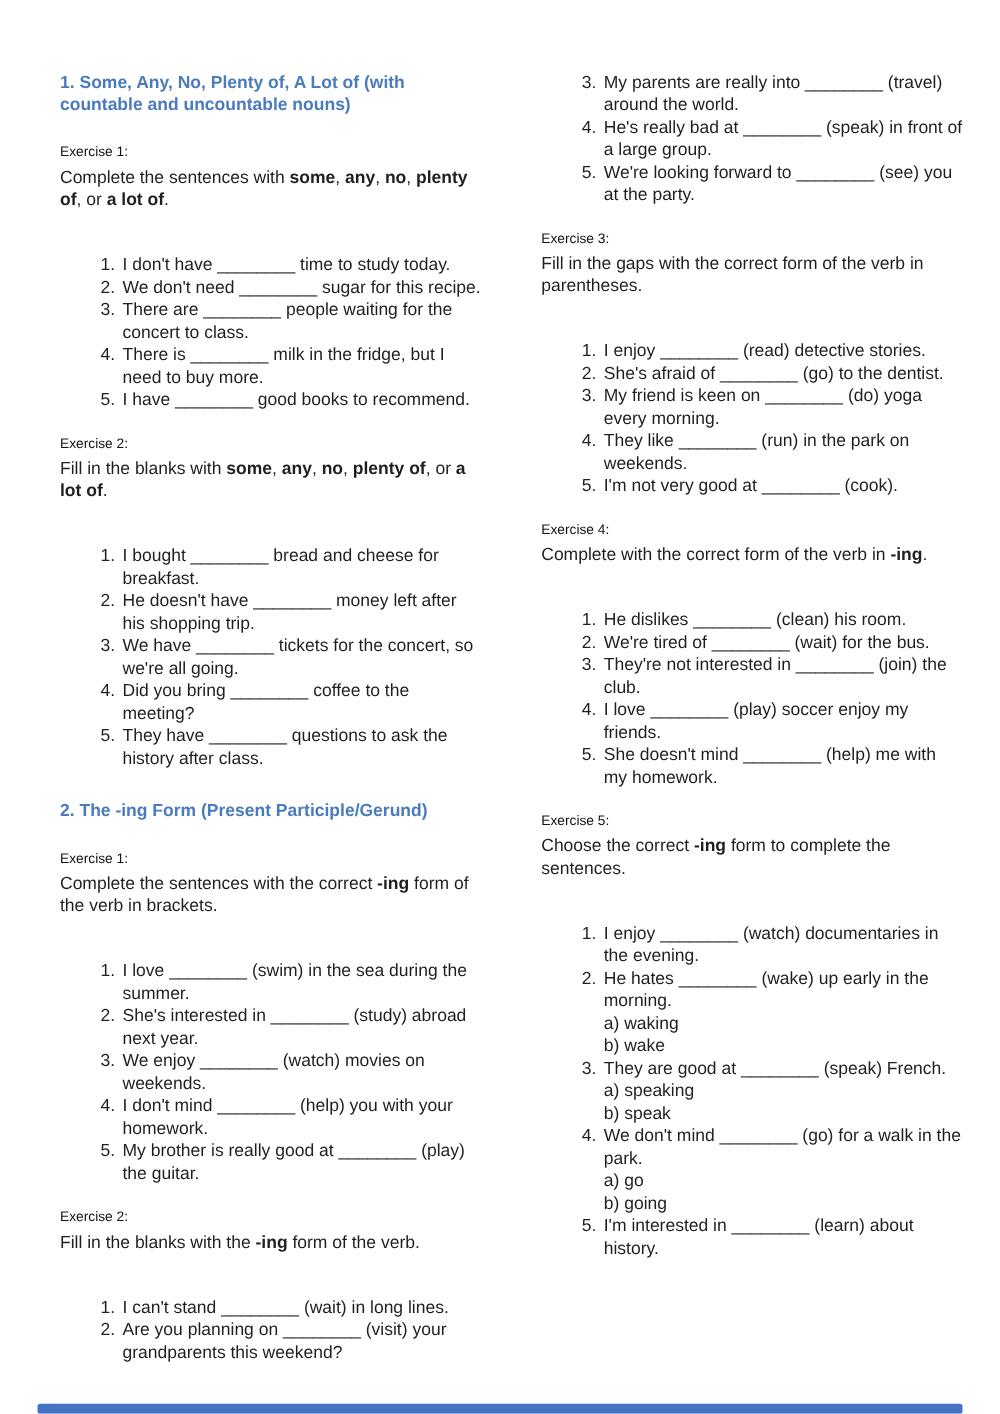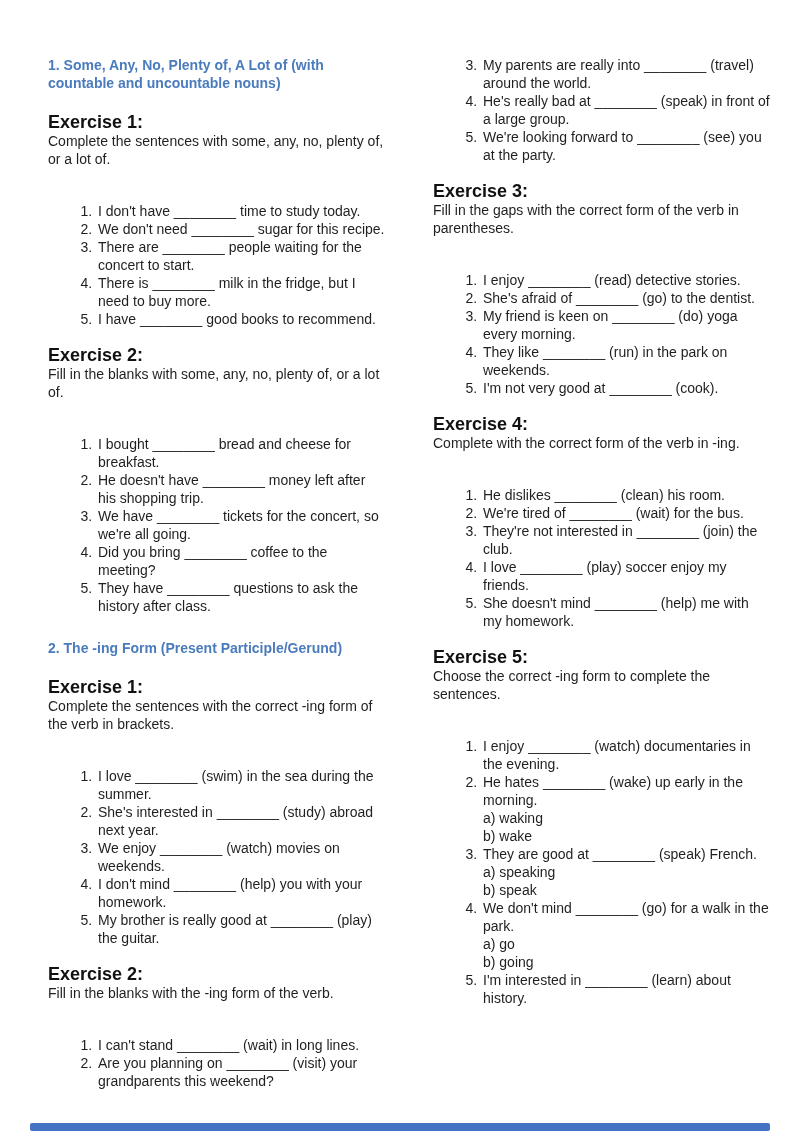--- a/index.html
+++ b/index.html
@@ -20,27 +20,27 @@
   .columns { display: flex; gap: 48px; }
   .column { width: 341px; }
   .column > :first-child { margin-top: 0 !important; }
 
   .section-heading {
     font-size: 14px;
     font-weight: bold;
     margin: 24px 0 21px 0;
   }
   .exercise-title {
-    font-size: 18px;
-    font-weight: bold;
+    font-size: 11px;
+    font-weight: normal;
     margin: 18px 0 0 0;
     color: #111111;
   }
   .instruction { margin: 1px 0 0 0; }
-  .instruction b { font-weight: normal; }
+  .instruction b { font-weight: bold; }
 
   ol.sentence-list {
     margin: 34px 0 17px 0;
     padding-left: 48px;
   }
   ol.sentence-list li { padding-left: 2px; }
   .option-line {  }
 
   .footer-bar {
     position: absolute;
@@ -56,21 +56,21 @@
 
 <div class="page">
   <div class="columns">
     <div class="column" id="col-left">
         <h2 class="section-heading" style="color: rgb(74, 123, 189);">1. Some, Any, No, Plenty of, A Lot of (with countable and uncountable nouns)</h2>
         <h3 class="exercise-title">Exercise 1:</h3>
         <p class="instruction"><span>Complete the sentences with </span><b>some</b><span>, </span><b>any</b><span>, </span><b>no</b><span>, </span><b>plenty of</b><span>, or </span><b>a lot of</b><span>.</span></p>
         <ol class="sentence-list">
           <li class="sentence-item"><span>I don't have ________ time to study today.</span></li>
           <li class="sentence-item"><span>We don't need ________ sugar for this recipe.</span></li>
-          <li class="sentence-item"><span>There are ________ people waiting for the concert to start.</span></li>
+          <li class="sentence-item"><span>There are ________ people waiting for the concert to class.</span></li>
           <li class="sentence-item"><span>There is ________ milk in the fridge, but I need to buy more.</span></li>
           <li class="sentence-item"><span>I have ________ good books to recommend.</span></li>
         </ol>
         <h3 class="exercise-title">Exercise 2:</h3>
         <p class="instruction"><span>Fill in the blanks with </span><b>some</b><span>, </span><b>any</b><span>, </span><b>no</b><span>, </span><b>plenty of</b><span>, or </span><b>a lot of</b><span>.</span></p>
         <ol class="sentence-list">
           <li class="sentence-item"><span>I bought ________ bread and cheese for breakfast.</span></li>
           <li class="sentence-item"><span>He doesn't have ________ money left after his shopping trip.</span></li>
           <li class="sentence-item"><span>We have ________ tickets for the concert, so we're all going.</span></li>
           <li class="sentence-item"><span>Did you bring ________ coffee to the meeting?</span></li>

